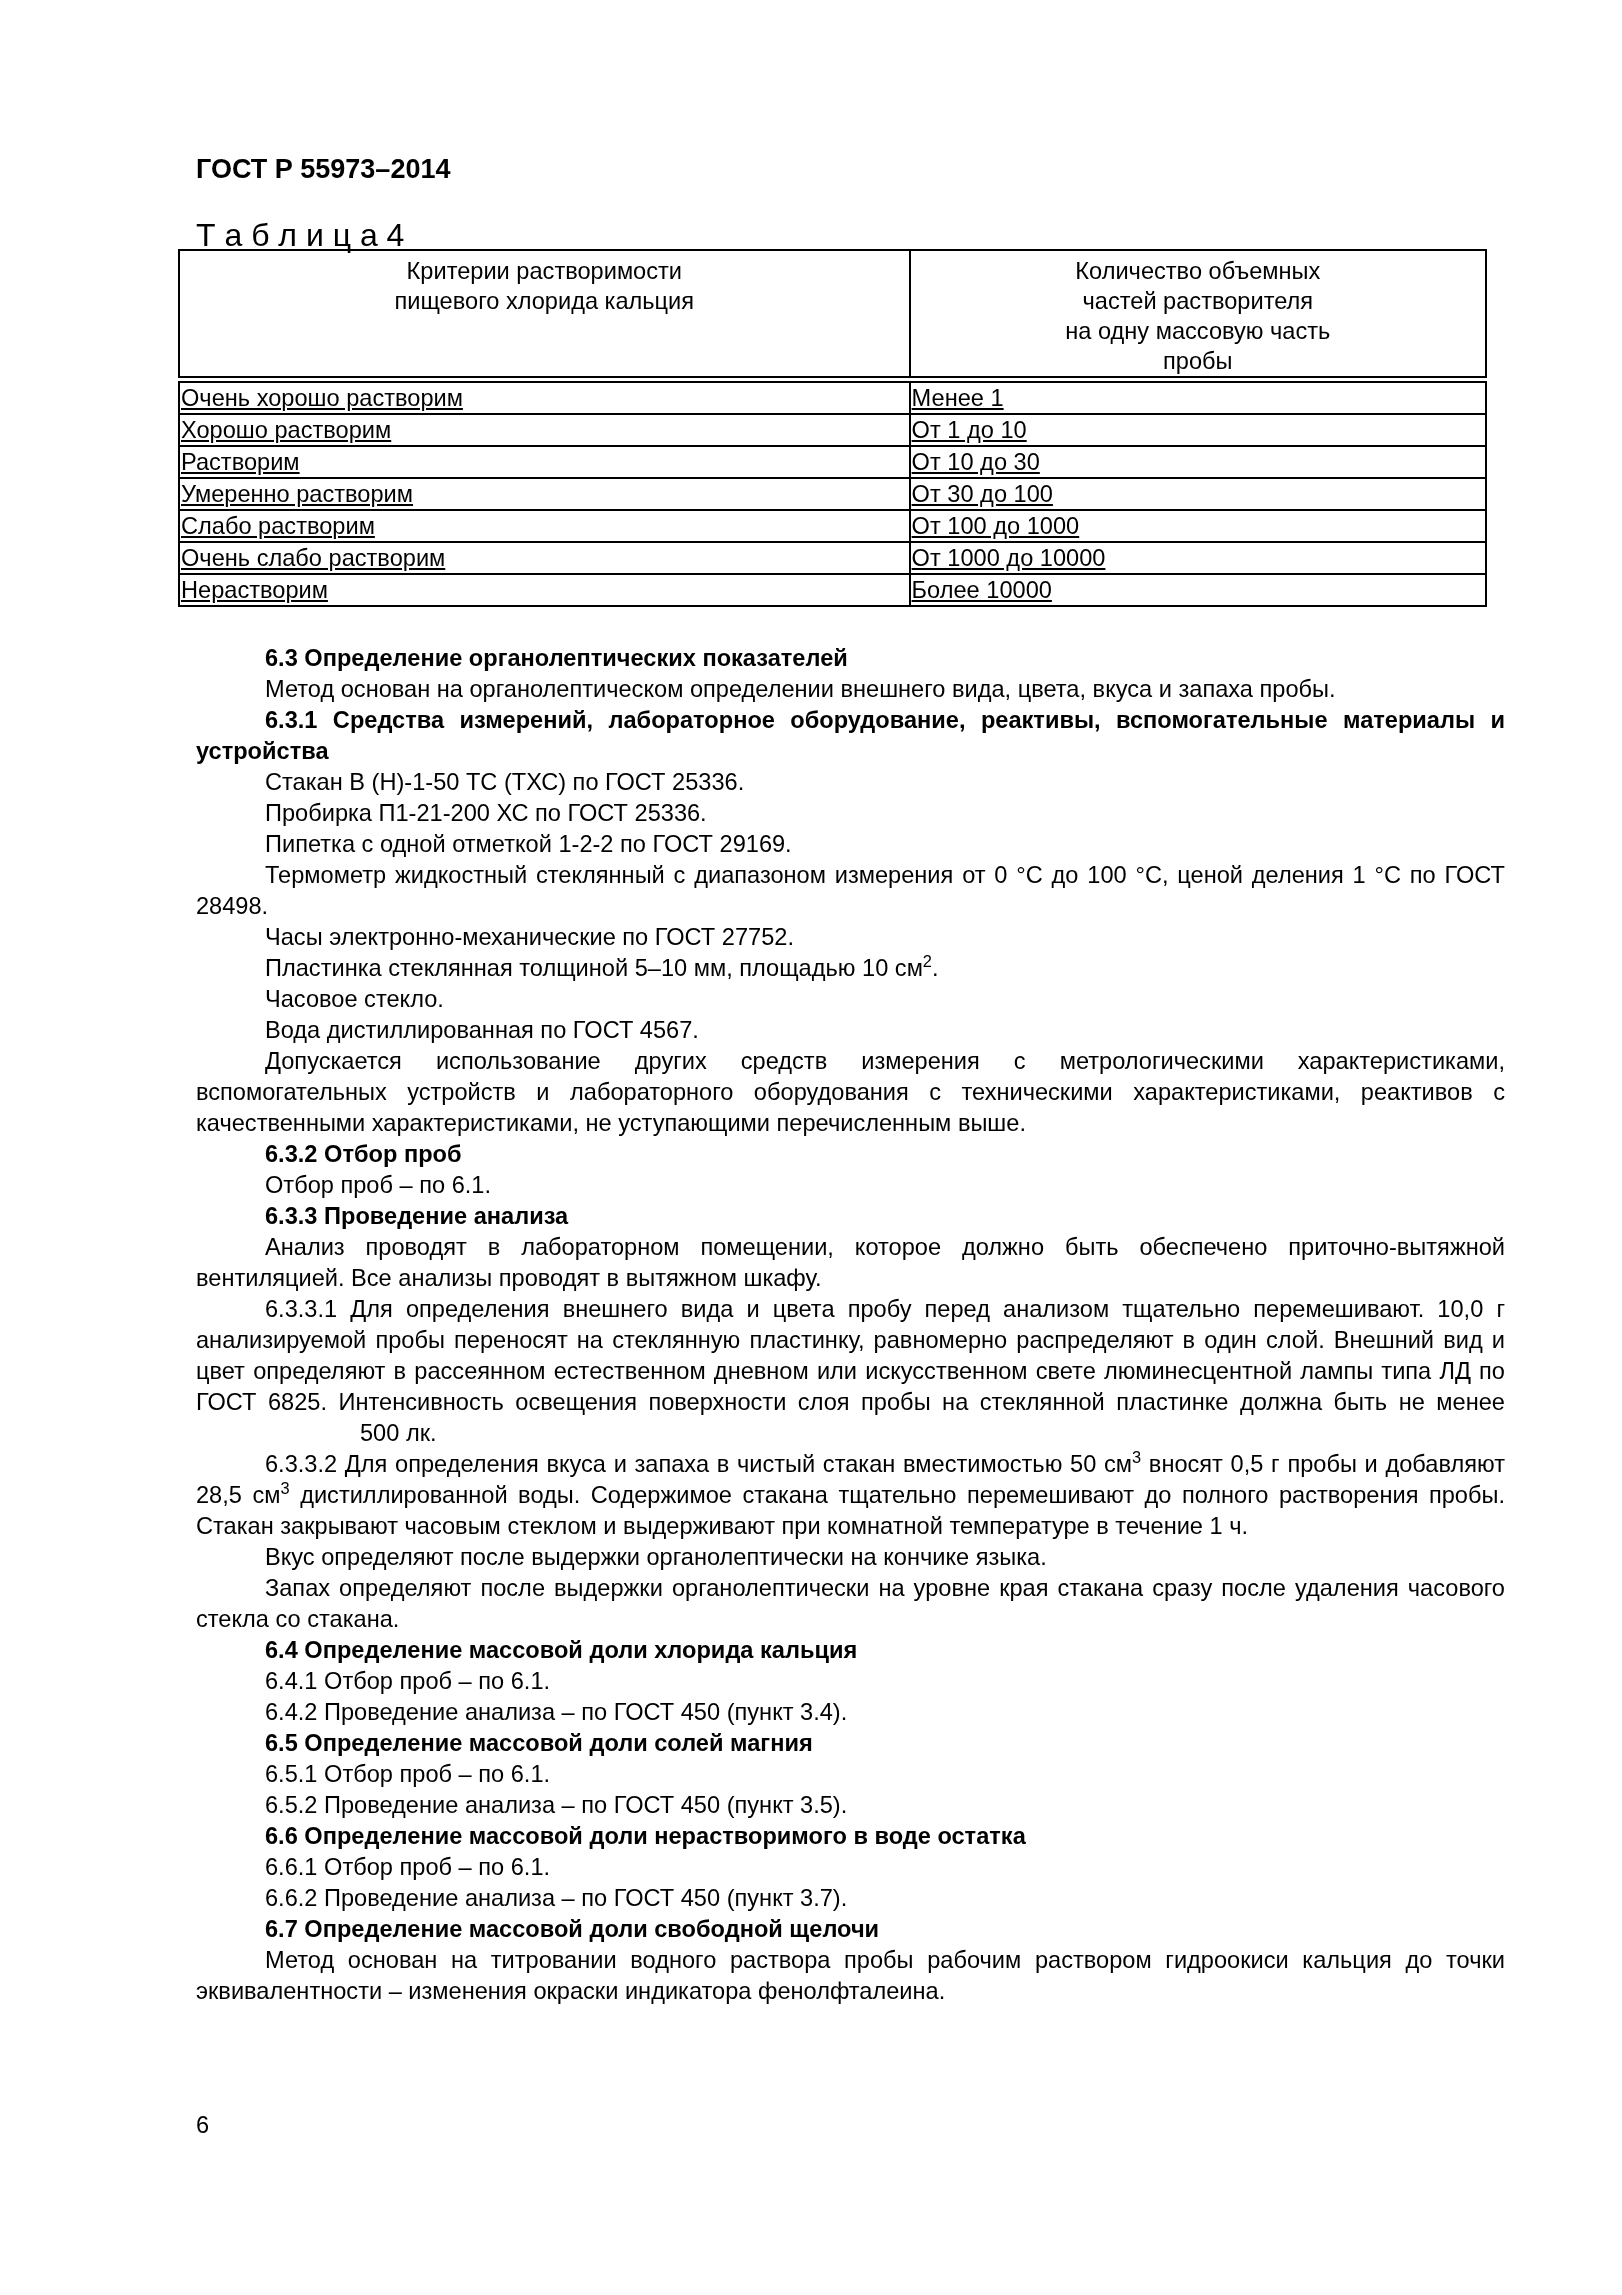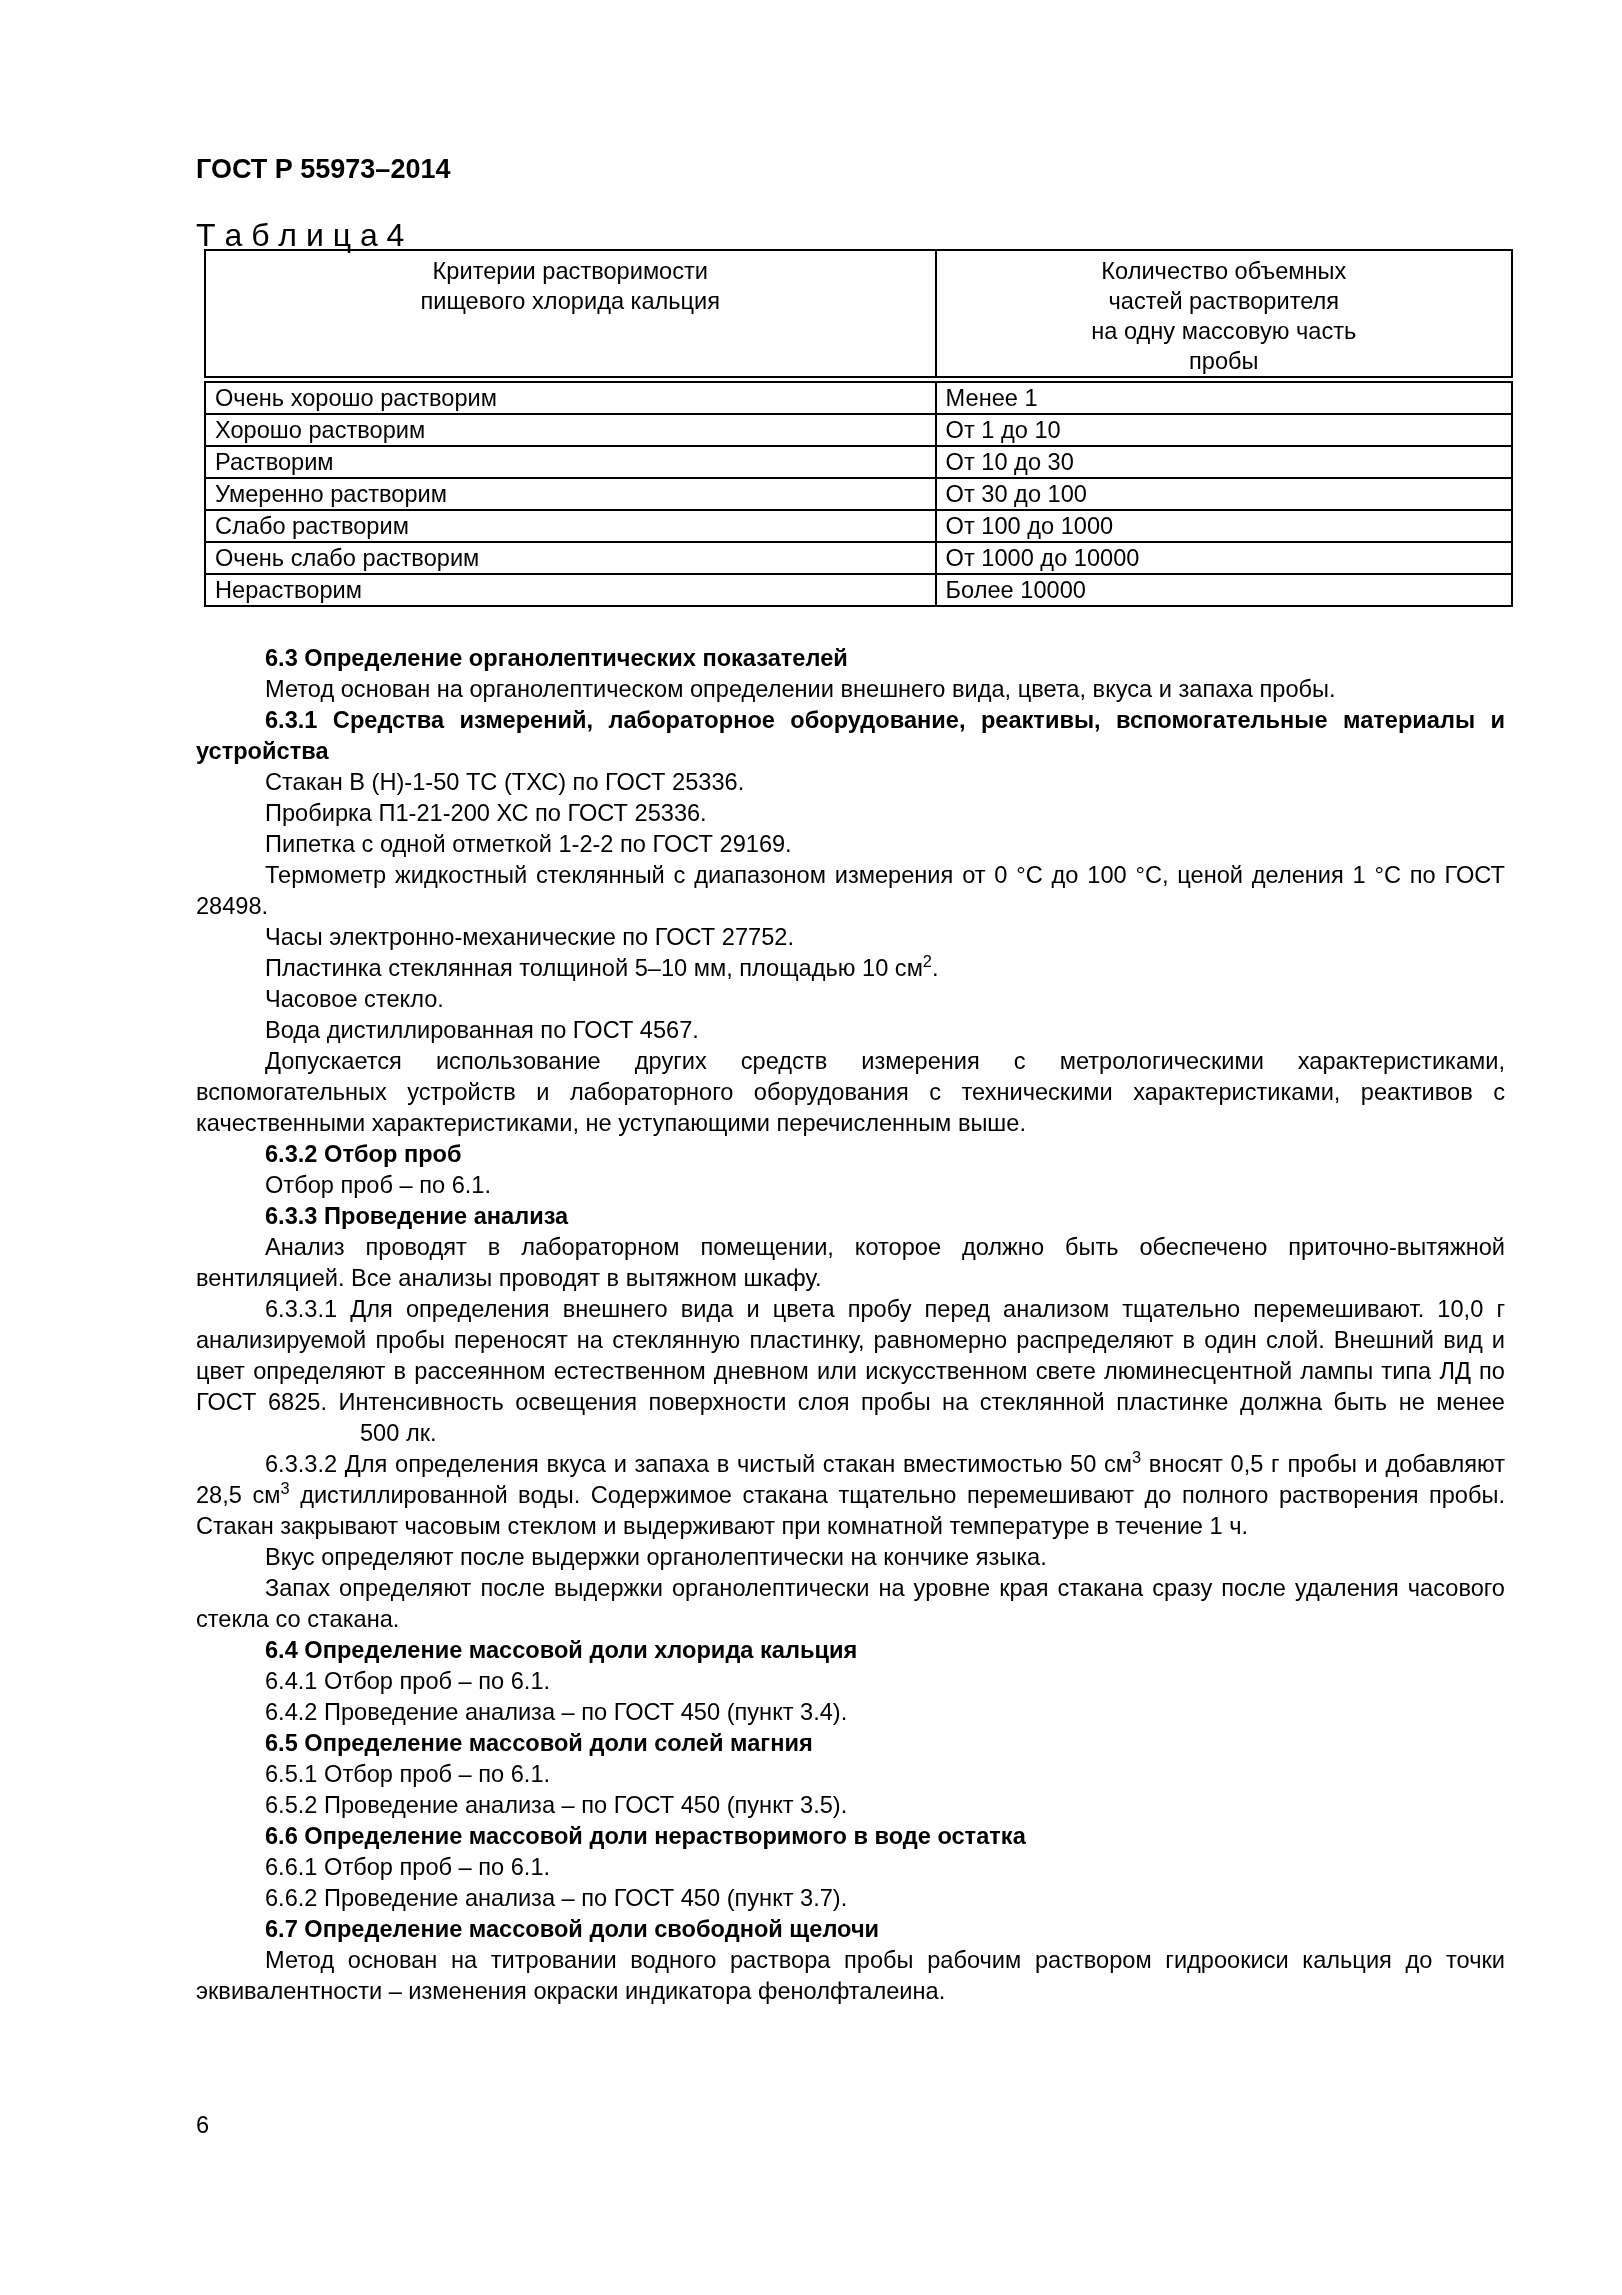--- a/index.html
+++ b/index.html
@@ -12,38 +12,39 @@
   }
   .doc-header {
     position: absolute; left: 196px; top: 154px;
     font-size: 27px; font-weight: bold; white-space: nowrap;
   }
   .table-label {
     position: absolute; left: 196px; top: 217px;
     font-size: 32px; white-space: nowrap;
   }
   table.t4 {
-    position: absolute; left: 204px; top: 249px;
+    position: absolute; left: 178px; top: 249px;
     width: 1309px;
     border-collapse: collapse; table-layout: fixed;
     font-size: 23.6px;
   }
   table.t4 col.c1 { width: 55.9%; }
   table.t4 col.c2 { width: 44.1%; }
   table.t4 th, table.t4 td { border: 2.6px solid #000; }
   table.t4 thead th {
     height: 120px; vertical-align: top;
     padding: 5.2px 7.9px 0 7.9px;
     font-weight: normal; text-align: center;
     border-bottom: 7.9px double #000;
     line-height: 30px;
   }
   table.t4 tbody td {
-    height: 30px; padding: 0 9px; vertical-align: middle;
+    height: 30px; padding: 0 1px; vertical-align: middle;
     line-height: 26px;
+    text-decoration: underline;
   }
   table.t4 tbody td.crit { text-align: left; }
   table.t4 tbody td.amt  { }
   .content {
     position: absolute; left: 196px; top: 643px; width: 1309px;
     font-size: 23.6px; line-height: 31px; text-align: justify;
   }
   .content .p, .content .h {
     margin: 0; text-indent: 69px; font-size: 23.6px;
   }

